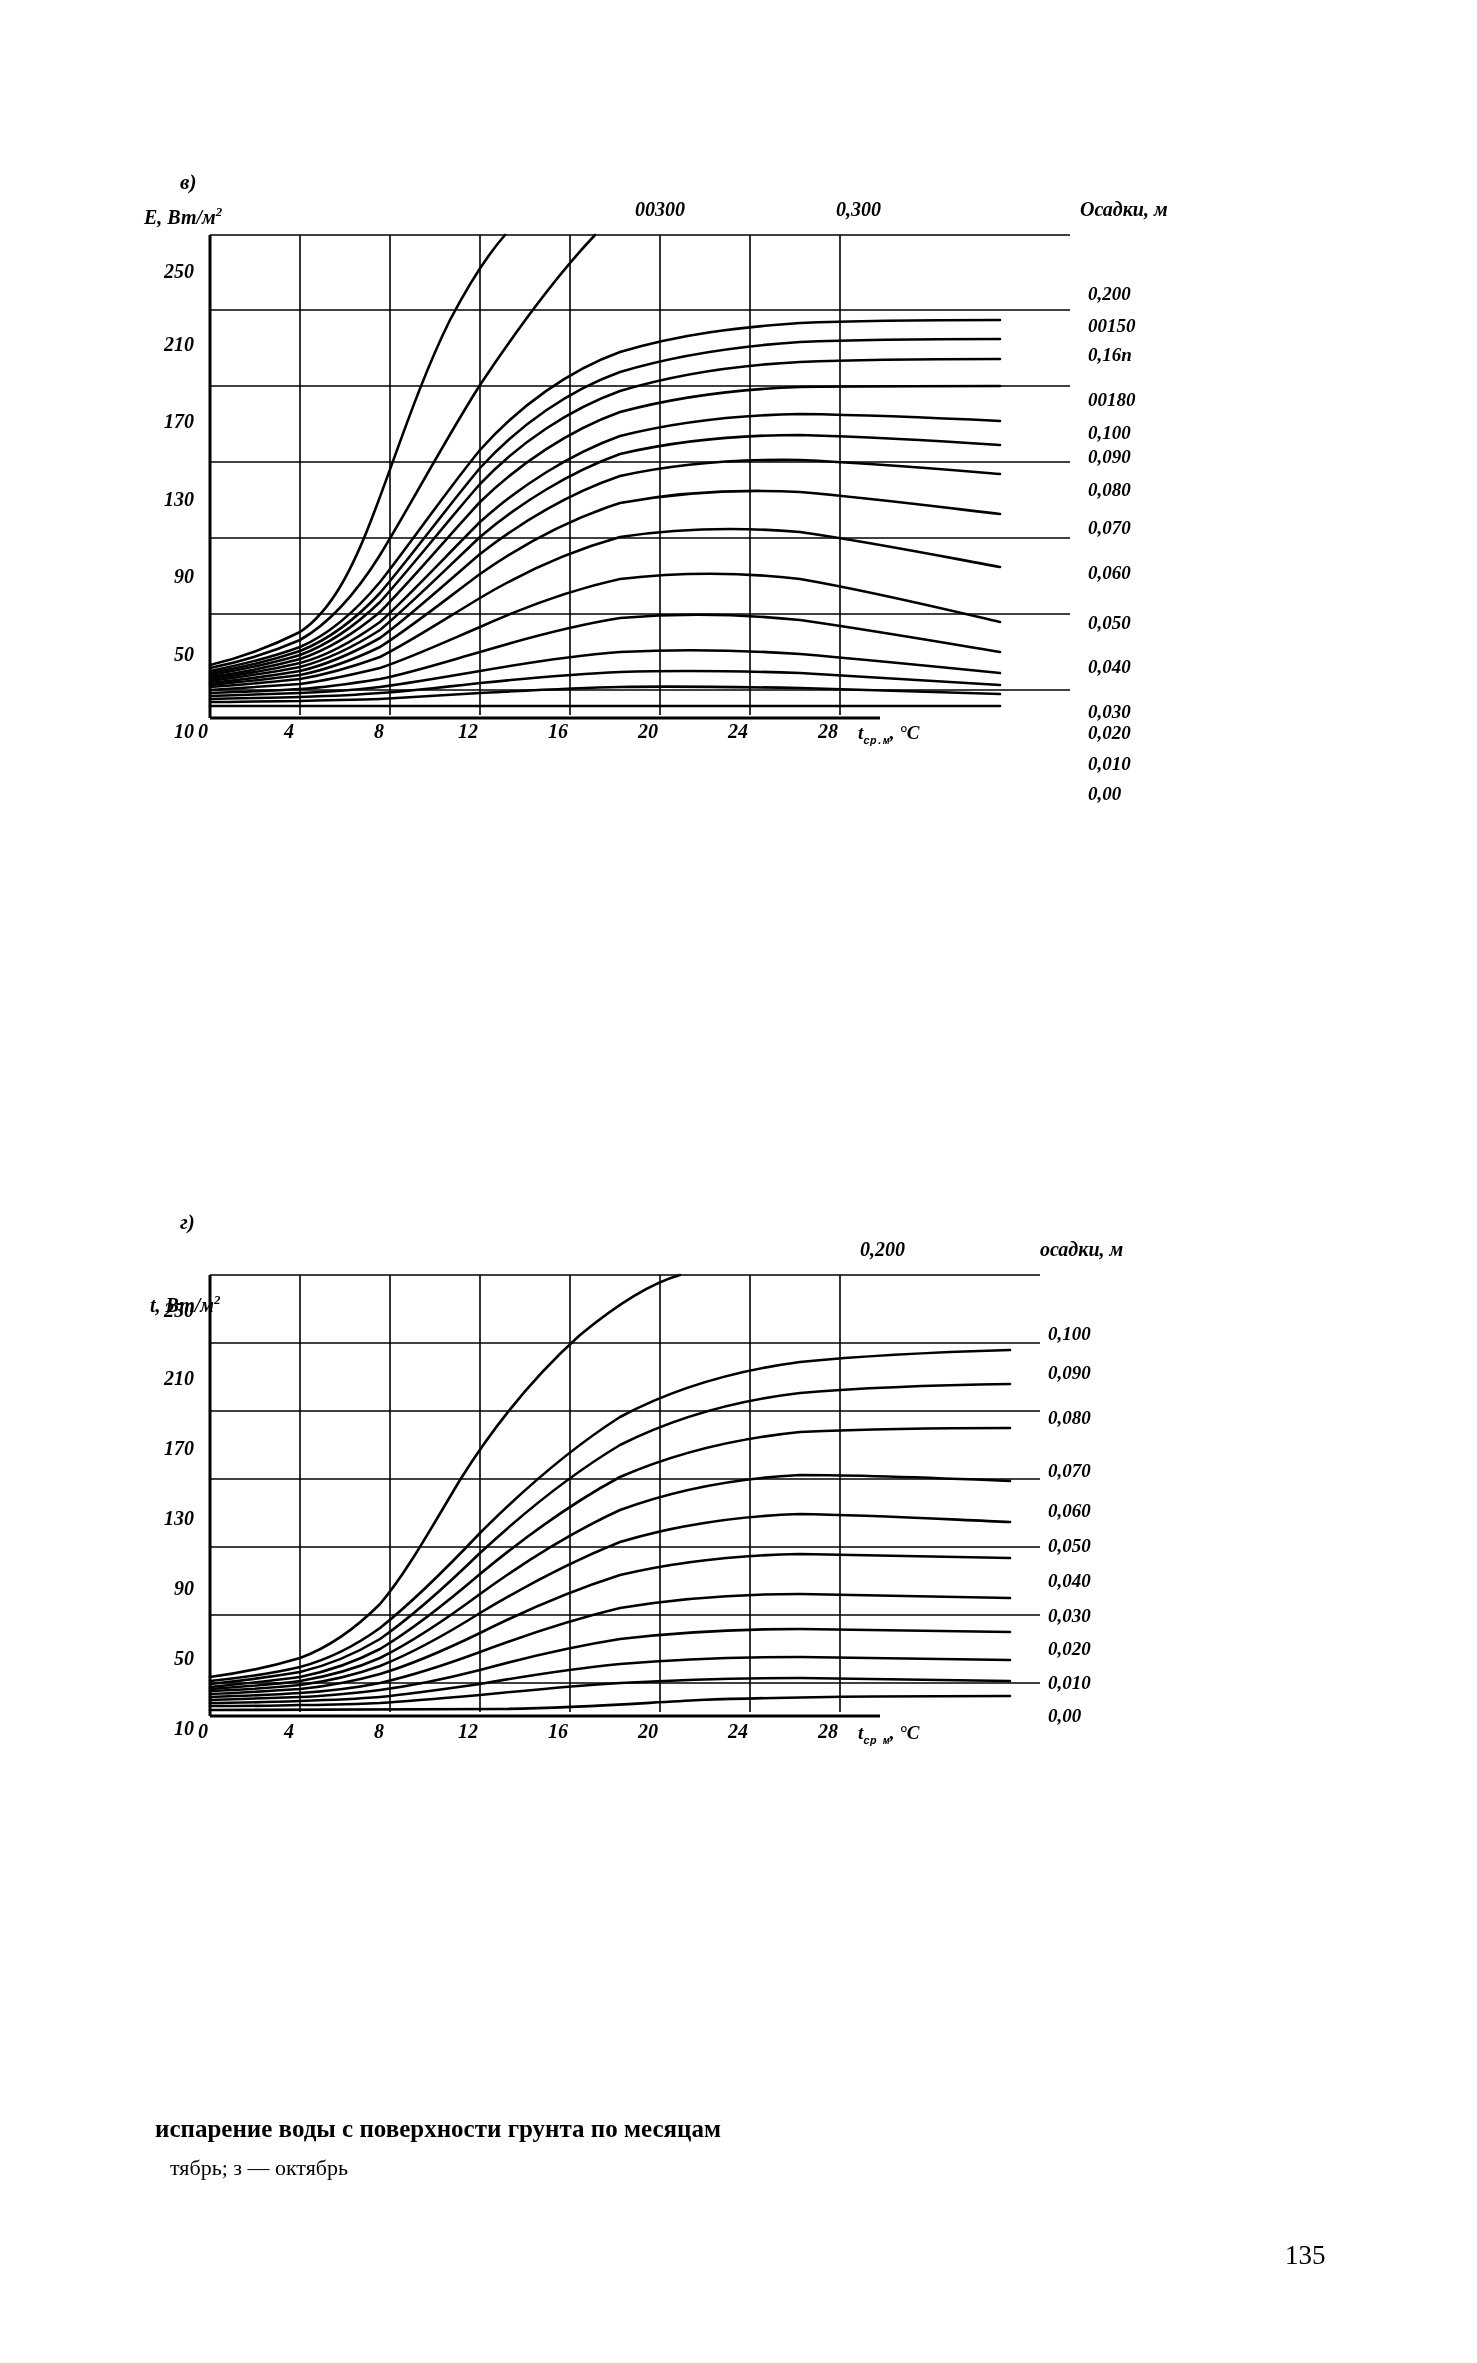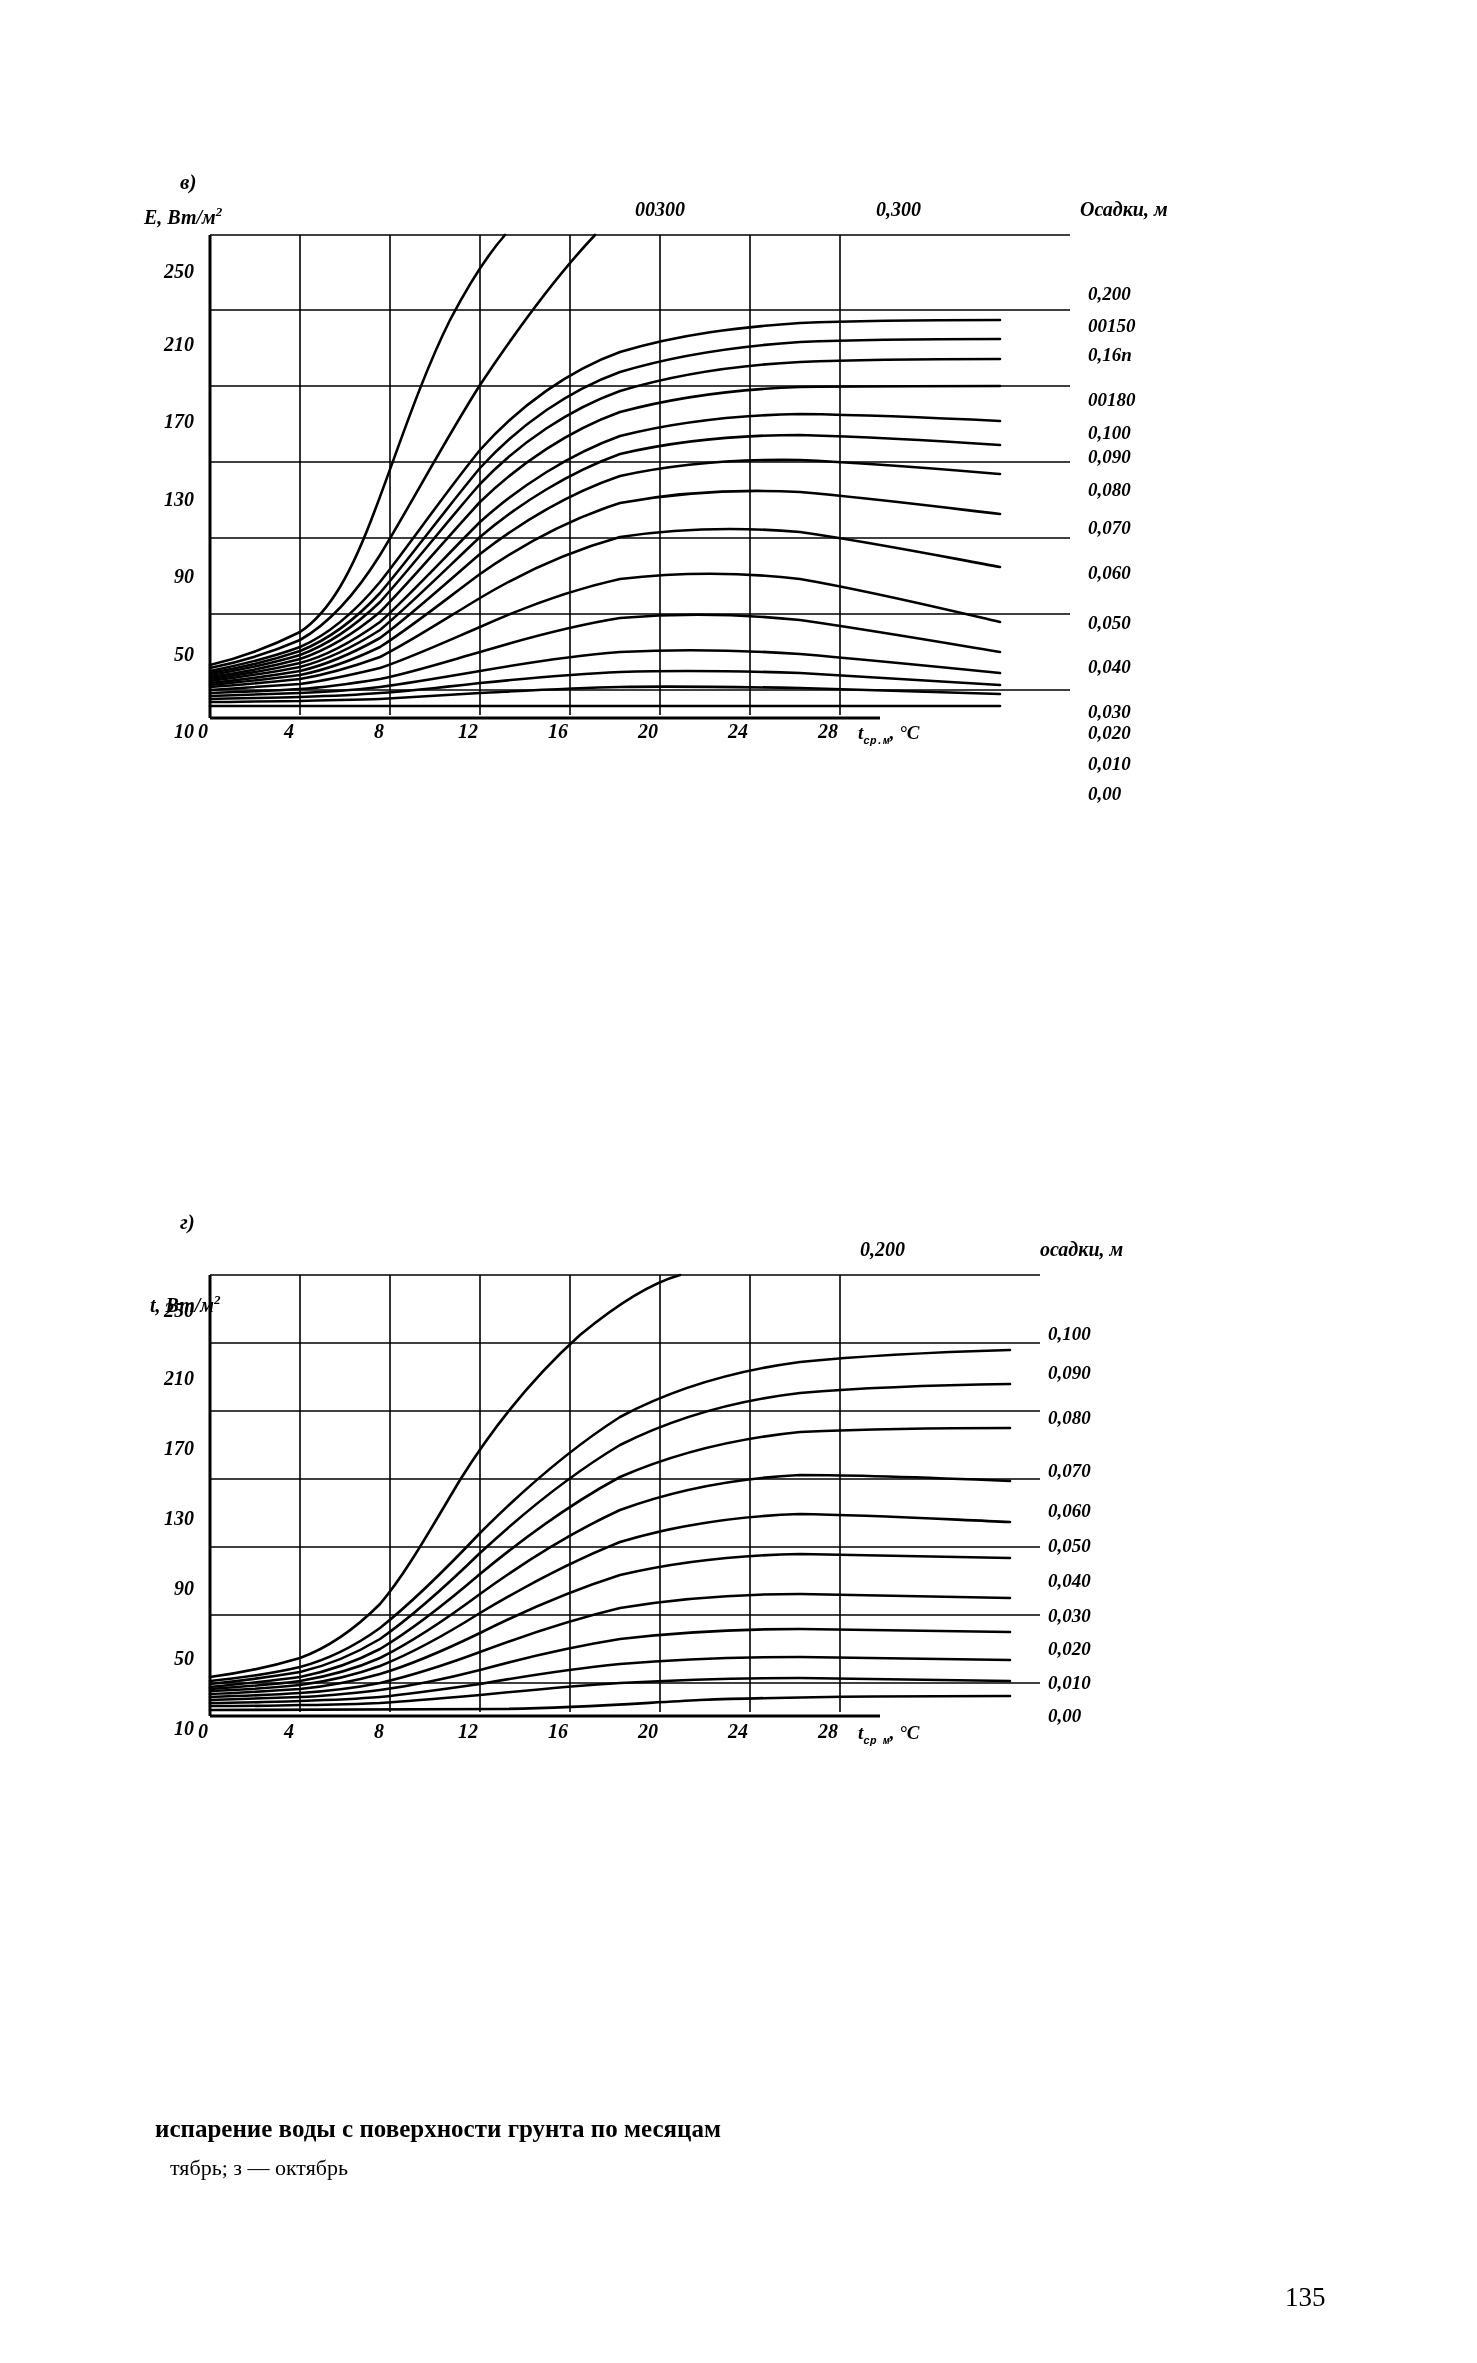--- a/index.html
+++ b/index.html
@@ -121,21 +121,21 @@
 
   <div class="chart-block" id="chart-a">
 
     <div class="panel-letter" style="left:0px; top:0px;">в)</div>
 
     <div class="axis-unit" style="left:-36px; top:34px;">
       <span>E, Вт/м</span><span class="sup">2</span>
     </div>
 
     <div class="top-label" style="left:455px; top:28px;">00300</div>
-    <div class="top-label" style="left:696px; top:28px;">0,300</div>
+    <div class="top-label" style="left:656px; top:28px;">0,300</div>
     <div class="top-label" style="left:900px; top:28px;">Осадки, м</div>
 
     <div class="ytick" style="left:-52px; top:57px; width:66px;">250</div>
     <div class="ytick" style="left:-52px; top:130px; width:66px;">210</div>
     <div class="ytick" style="left:-52px; top:207px; width:66px;">170</div>
     <div class="ytick" style="left:-52px; top:285px; width:66px;">130</div>
     <div class="ytick" style="left:-52px; top:362px; width:66px;">90</div>
     <div class="ytick" style="left:-52px; top:440px; width:66px;">50</div>
     <div class="ytick" style="left:-52px; top:517px; width:66px;">10</div>
 
@@ -325,15 +325,15 @@
         <path d="M30,456 C60,456 90,456 120,455 C150,455 175,454 200,453 C230,451 265,448 300,445 C340,441 390,436 440,433 C500,430 560,428 620,428 C690,429 760,430 830,431"></path>
 
         <path d="M30,460 C120,460 220,460 320,459 C400,458 460,453 520,450 C600,447 700,446 830,446"></path>
       </g>
     </svg>
   </div>
 
   <div class="caption" style="left:155px; top:2115px;text-align:center;">испарение воды с поверхности грунта по месяцам</div>
   <div class="caption2" style="left:170px; top:2155px;">тябрь;  з — октябрь</div>
 
-  <div class="pagenum" style="left:1285px; top:2240px;margin-top:42px;">135</div>
+  <div class="pagenum" style="left:1285px; top:2240px;">135</div>
 
 </div>
 
 </body></html>

